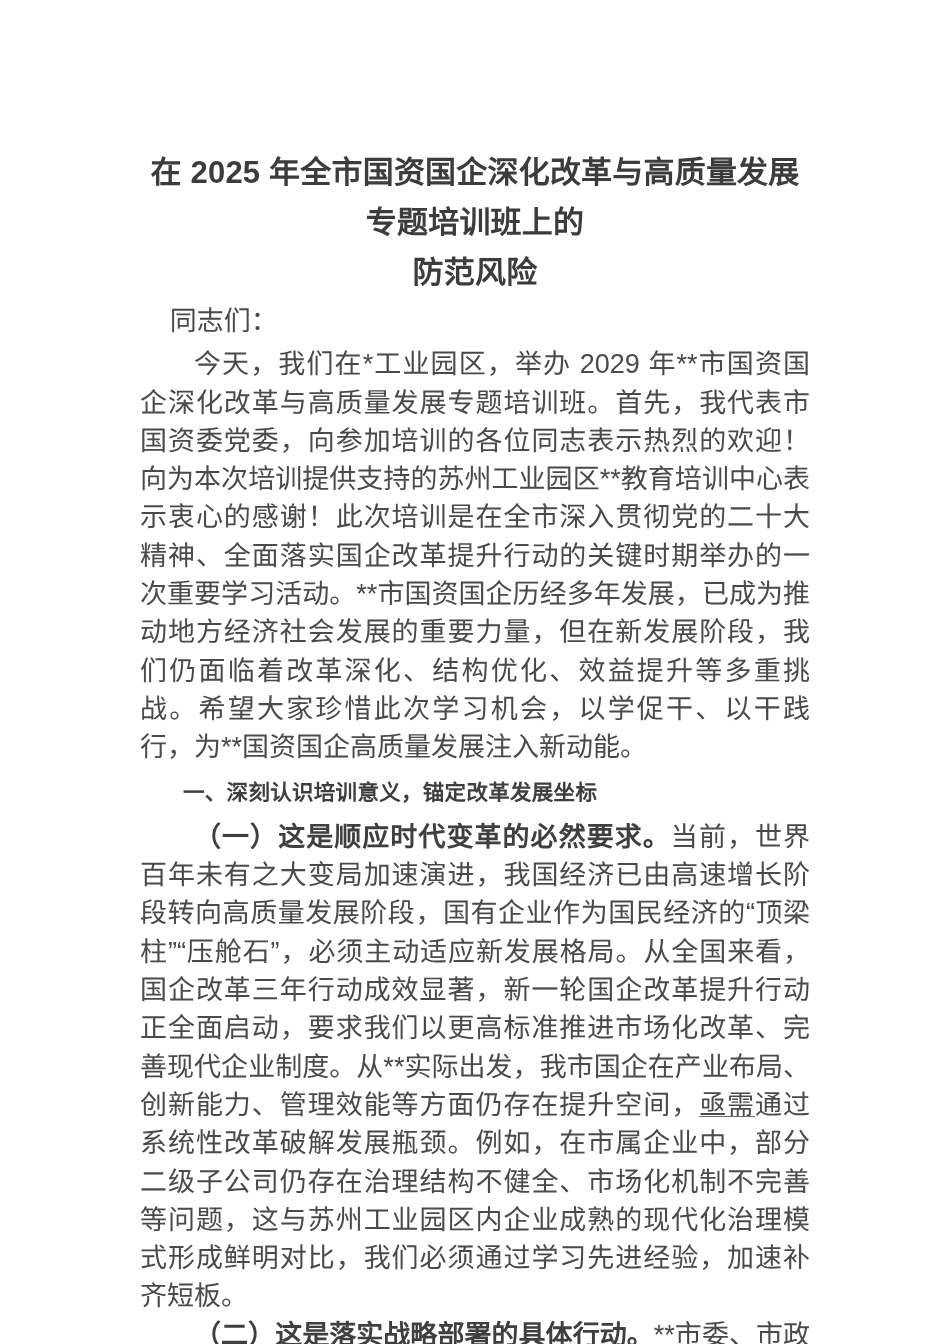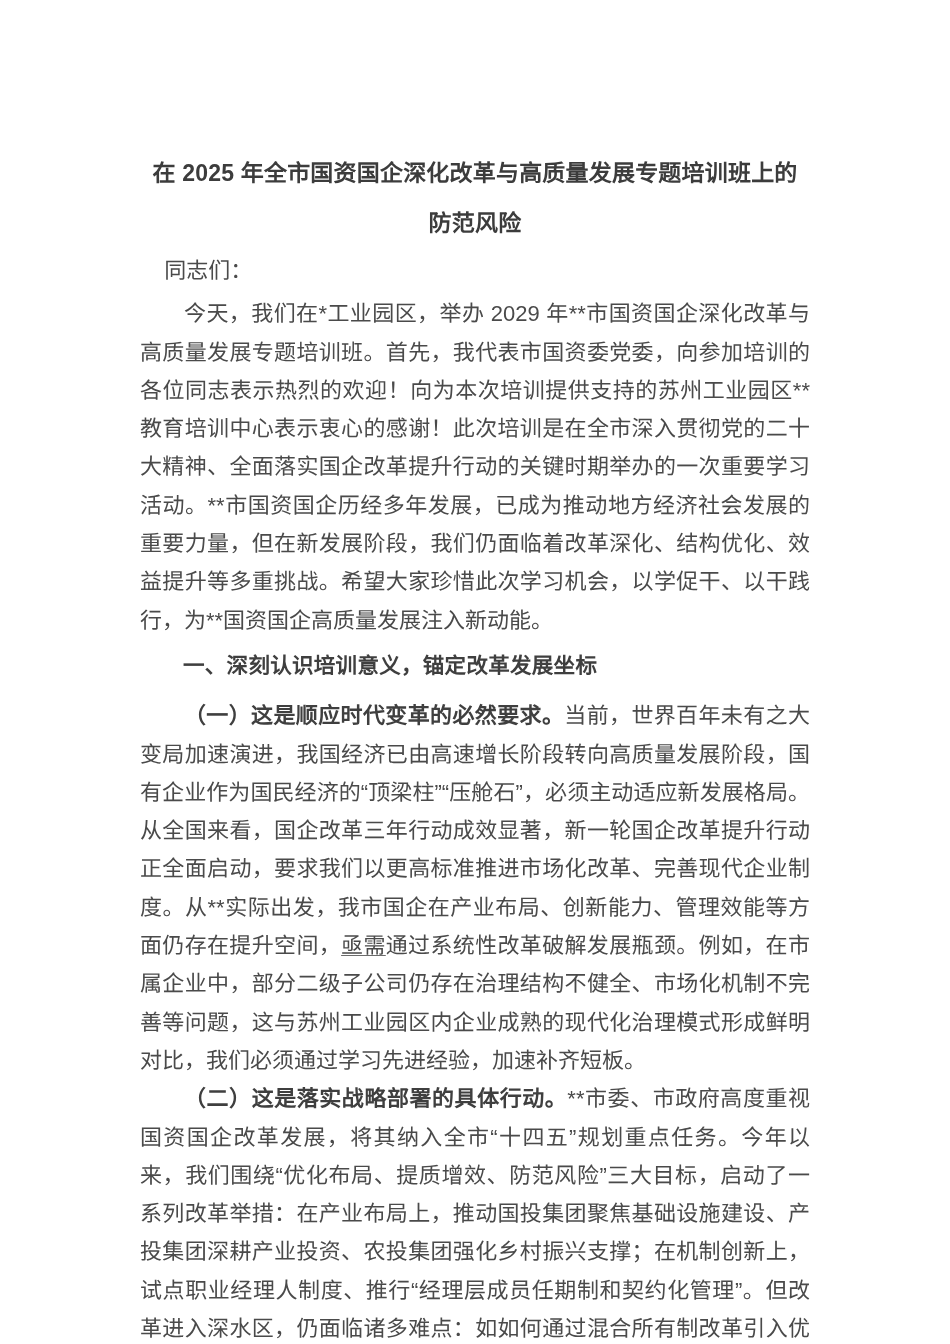--- a/index.html
+++ b/index.html
@@ -23,33 +23,33 @@
     position: absolute;
     left: 140px;
     top: 148px;
     width: 670px;
   }
 
   
   .doc-title {
     font-family: "Liberation Sans", "DejaVu Sans", sans-serif;
     font-weight: bold;
-    font-size: 23px;
+    font-size: 31px;
     line-height: 50px;
     color: #3c3c3c;
     text-align: center;
     letter-spacing: 0.2px;
     margin: 0 0 4px 0;
     padding: 0 4px;
   }
 
   
   .para {
     font-family: "Liberation Sans", "DejaVu Sans", sans-serif;
-    font-size: 22px;
+    font-size: 27px;
     line-height: 38.3px;
     color: #4a4a4a;
     text-align: justify;
     text-justify: inter-ideograph;
     margin: 0;
     letter-spacing: 0px;
     word-break: break-all;
   }
 
   .para.indent-1 {
@@ -70,21 +70,21 @@
   }
 
   
   .section-heading {
     font-family: "Liberation Sans", "DejaVu Sans", sans-serif;
     font-size: 21.5px;
     line-height: 38.3px;
     font-weight: bold;
     color: #3f3f3f;
     text-indent: 2em;
-    margin: 7px 0 12px 0;
+    margin: 7px 0 6px 0;
     letter-spacing: 0.3px;
   }
 
   
   .lead {
     font-weight: bold;
     color: #3f3f3f;
   }
 
   

